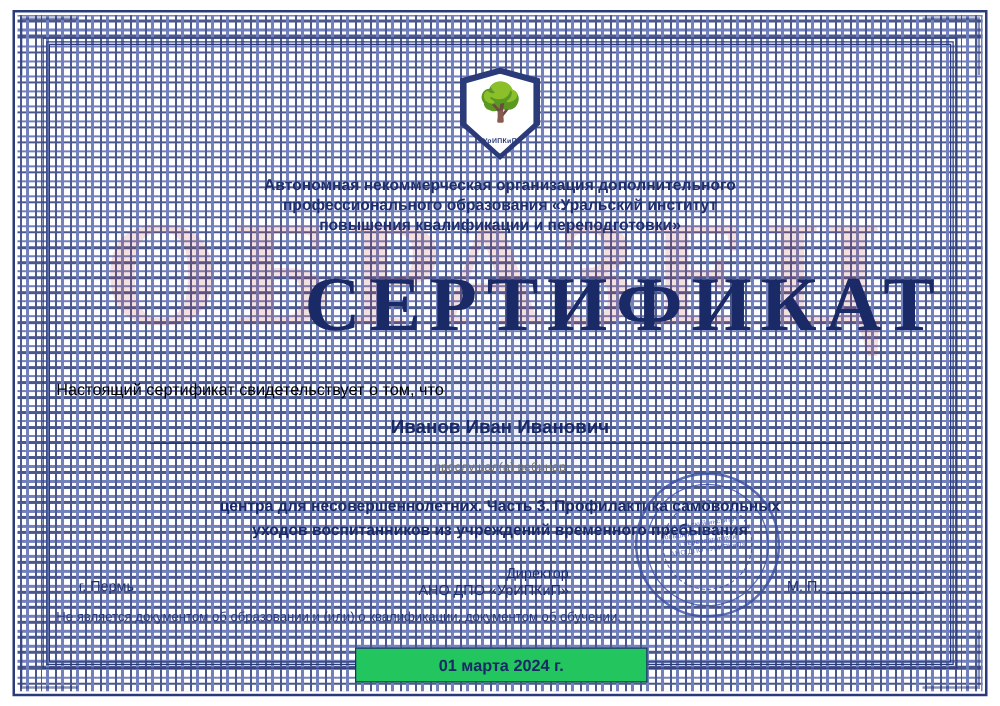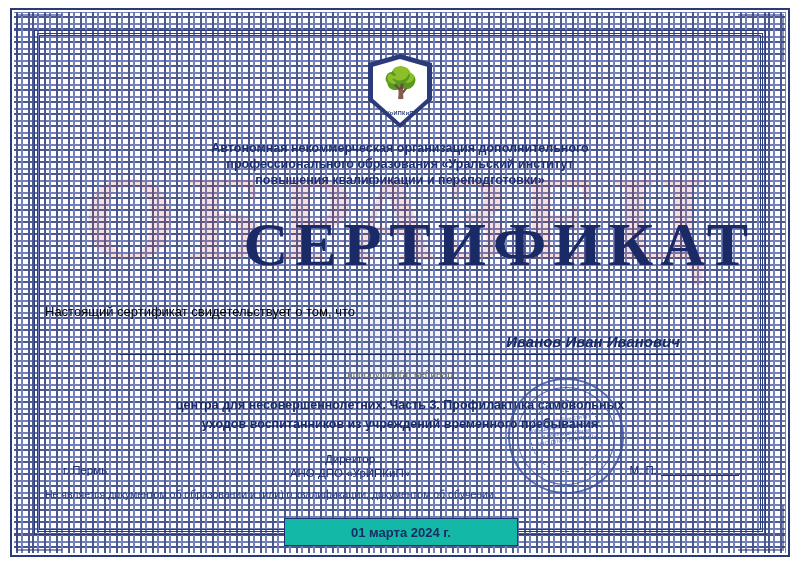--- a/index.html
+++ b/index.html
@@ -166,22 +166,21 @@
   .statement {
     margin-top: 26px;
     text-align: left;
     color: #000000;
     font-size: 13px;
   }
 
   .name-block {
     margin: 14px auto 0;
     width: 560px;
-    text-align: right;
-    font-style: italic;
+    text-align: center;
   }
   .name {
     color: #1a2a66;
     font-size: 15px;
     font-weight: bold;
     padding-bottom: 4px;
   }
   .name-rule {
     height: 1px;
     background: #1a2a66;
@@ -250,21 +249,21 @@
   .city {
     position: absolute;
     left: 18px; top: 6px;
     color: #1f2f6e;
     font-size: 11.5px;
   }
   .director {
     position: absolute;
     left: 200px; top: -6px;
     width: 210px;
-    text-align: center;
+    text-align: right;
     color: #1f2f6e;
     font-size: 11.5px;
     line-height: 14px;
   }
   .mp {
     position: absolute;
     right: 16px; top: 6px;
     color: #1f2f6e;
     font-size: 11.5px;
   }
@@ -285,21 +284,21 @@
     color: #2b3b7a;
     font-size: 10.5px;
   }
 
   .date-box {
     position: absolute;
     left: 239px; top: 478px;
     width: 232px;
     height: 26px;
     border: 1px solid #1f2f6e;
-    background: #14b8a6;
+    background: #22c55e;
     color: #1a2a66;
     font-size: 13px;
     font-weight: bold;
     display: flex;
     align-items: center;
     justify-content: center;
   }
 </style>
 </head>
 <body>

